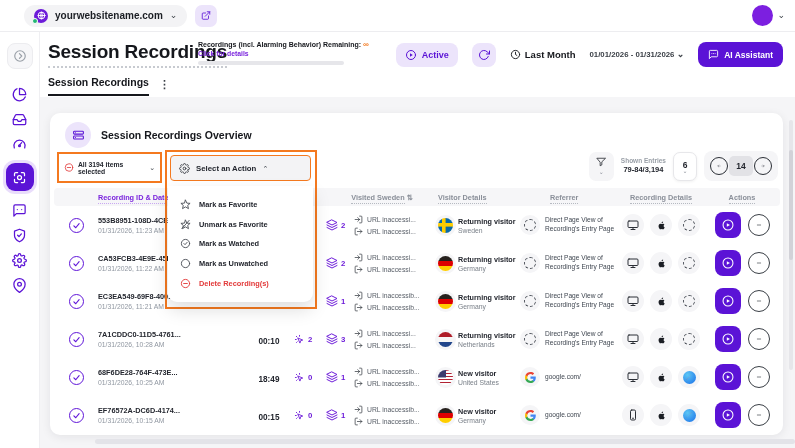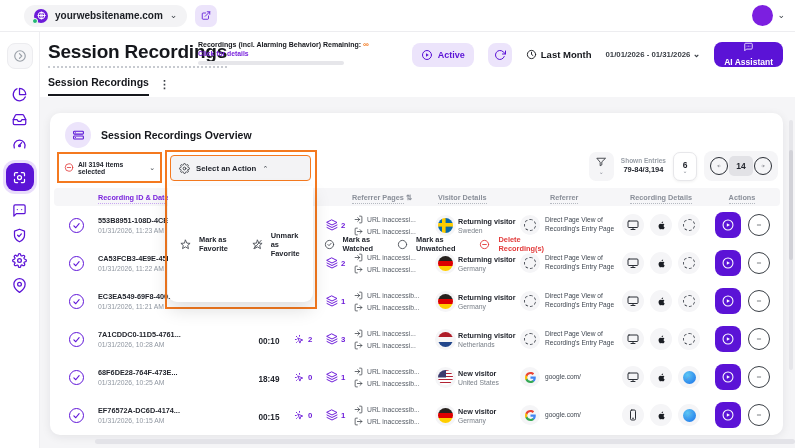--- a/index.html
+++ b/index.html
@@ -32,42 +32,42 @@
   .rem-label{position:absolute;left:158px;top:8px;font-size:7px;font-weight:700;color:#15171c;}
   .rem-inf{color:#f4791f;font-weight:800;font-size:8px;}
   .rem-link{position:absolute;left:158px;top:18px;font-size:6.8px;font-weight:700;color:#7a24dd;cursor:pointer;}
   .rem-bar{position:absolute;left:158px;top:29px;width:146px;height:4px;border-radius:2px;background:#e6e6ea;}
   .hdr-right{position:absolute;right:12px;top:10px;display:flex;align-items:center;gap:14px;}
   .active-pill{height:24px;background:#ece4fb;border-radius:8px;display:flex;align-items:center;gap:5px;padding:0 9px;border:none;cursor:pointer;}
   .active-pill span{font-size:9px;font-weight:800;color:#5b13d6;}
   .refresh-btn{width:24px;height:24px;background:#ece4fb;border-radius:8px;color:#5b13d6;display:flex;align-items:center;justify-content:center;border:none;cursor:pointer;}
   .period{display:flex;align-items:center;gap:4px;font-size:9.5px;font-weight:800;color:#15171c;}
   .daterange{font-size:7.8px;font-weight:600;color:#3a3f46;cursor:pointer;}
-  .ai-btn{height:25px;background:#5b13d6;border-radius:8px;color:#fff;display:flex;align-items:center;gap:5px;padding:0 10px;border:none;cursor:pointer;flex-direction:column;}
+  .ai-btn{height:25px;background:#5b13d6;border-radius:8px;color:#fff;display:flex;align-items:center;gap:5px;padding:0 10px;border:none;cursor:pointer;}
   .ai-btn span{font-size:8.5px;font-weight:800;color:#fff;}
 
   
   .tabbar{position:absolute;left:48px;top:76px;display:flex;align-items:center;gap:10px;z-index:5;}
   .tab{font-size:10.5px;font-weight:800;color:#15171c;padding-bottom:6px;border-bottom:2px solid #15171c;cursor:pointer;}
   .kebab{font-size:11px;color:#3a3f46;font-weight:800;cursor:pointer;padding-bottom:4px;}
 
   
   .content{position:absolute;left:40px;top:97px;right:0;bottom:0;background:#f5f5f7;}
   .card{position:absolute;left:10px;top:16px;width:733px;height:322px;background:#fff;border-radius:10px;box-shadow:0 2px 10px rgba(20,20,40,.08);}
   .card-head{position:absolute;left:15px;top:9px;display:flex;align-items:center;gap:10px;}
   .ov-ic{width:26px;height:26px;border-radius:50%;background:#ece4fb;color:#5b13d6;display:flex;align-items:center;justify-content:center;}
   .ov-title{font-size:10.5px;font-weight:800;color:#15171c;}
   .ov-chev{position:absolute;left:24px;top:36px;font-size:7px;color:#8a8f99;}
 
   .sel-box{position:absolute;left:7px;top:39px;width:105px;height:31px;border:2px solid #f4791f;display:flex;align-items:center;gap:4px;padding:0 5px;cursor:pointer;background:#fff;z-index:7;}
   .sel-box .lbl{font-size:6.8px;font-weight:700;color:#23262e;}
   .annot-outer{position:absolute;left:115px;top:37px;width:152px;height:159px;border:2px solid #f4791f;z-index:7;pointer-events:none;}
   .action-btn{position:absolute;left:120px;top:42px;width:141px;height:26px;background:#f3f3f5;border:1.6px solid #f4791f;border-radius:4px;display:flex;align-items:center;gap:6px;padding:0 8px;cursor:pointer;z-index:8;}
   .action-btn .lbl{font-size:7.8px;font-weight:700;color:#23262e;}
-  .menu{position:absolute;left:118px;top:73px;width:145px;height:116px;background:#fff;border-radius:0 0 9px 9px;box-shadow:0 8px 18px rgba(0,0,0,.13);z-index:8;display:flex;justify-content:space-evenly;padding:4px 0;}
+  .menu{position:absolute;left:118px;top:73px;width:145px;height:116px;background:#fff;border-radius:0 0 9px 9px;box-shadow:0 8px 18px rgba(0,0,0,.13);z-index:8;display:flex;flex-direction:column;justify-content:space-evenly;padding:4px 0;}
   .mi{display:flex;align-items:center;gap:8px;padding:0 12px;font-size:7.4px;font-weight:600;color:#23262e;cursor:pointer;}
   .mi .mic{width:11px;height:11px;color:#4b5058;display:flex;}
   .mi.danger,{color:#e23a3a;}
   .mi.danger{color:#e23a3a;}
   .mi.danger .mic{color:#e23a3a;}
 
   .right-ctrl{position:absolute;right:5px;top:38px;display:flex;align-items:center;gap:7px;z-index:6;}
   .funnel-btn{width:25px;height:29px;background:#f5f5f7;border-radius:7px;display:flex;flex-direction:column;align-items:center;justify-content:center;color:#2b2f36;border:none;cursor:pointer;gap:1px;}
   .entries{display:flex;flex-direction:column;align-items:center;line-height:1.3;}
   .entries .el{font-size:6.5px;color:#9aa0a8;font-weight:600;}
@@ -374,21 +374,21 @@
                 <polyline points="13 6 19 12 13 18"></polyline>
               </svg>
           </button>
         </div>
       </div>
 
       <div class="thead">
         <span class="hc1"></span>
         <span class="th-id"><span class="us">Recording ID &amp; Date</span> <span>⌄</span></span>
         <span class="hc3"></span>
-        <span class="hc4"><span class="us">Referrer Pages</span> <span>⇅</span></span>
+        <span class="hc4"><span class="us">Visited Sweden</span> <span>⇅</span></span>
         <span class="hc5"><span class="us">Visitor Details</span></span>
         <span class="hc6"><span class="us">Referrer</span></span>
         <span class="hc7"><span class="us">Recording Details</span></span>
         <span class="hc8"><span class="us">Actions</span></span>
       </div>
 
       <div class="tbody">
           <div class="tr">
     <div class="c-cb">
       <span class="cbx">

